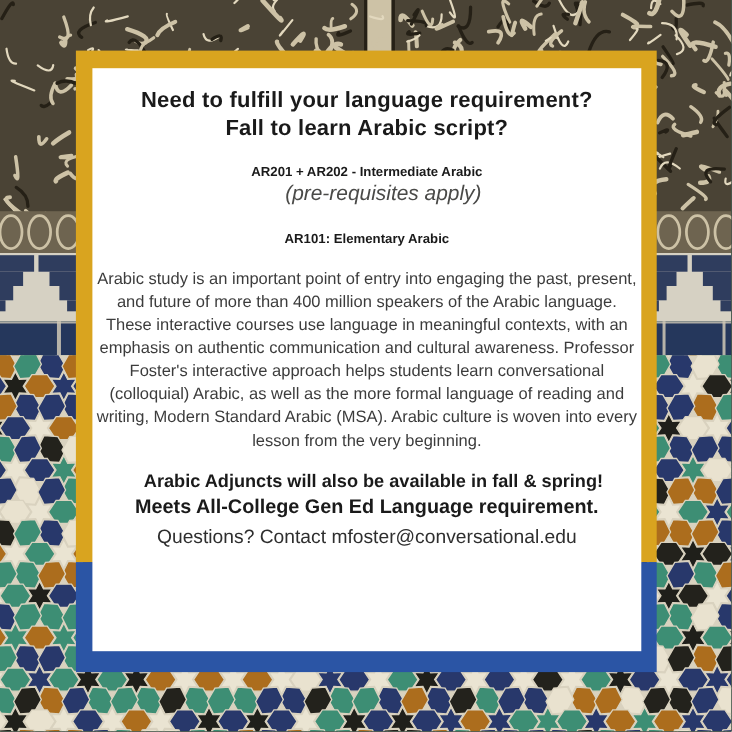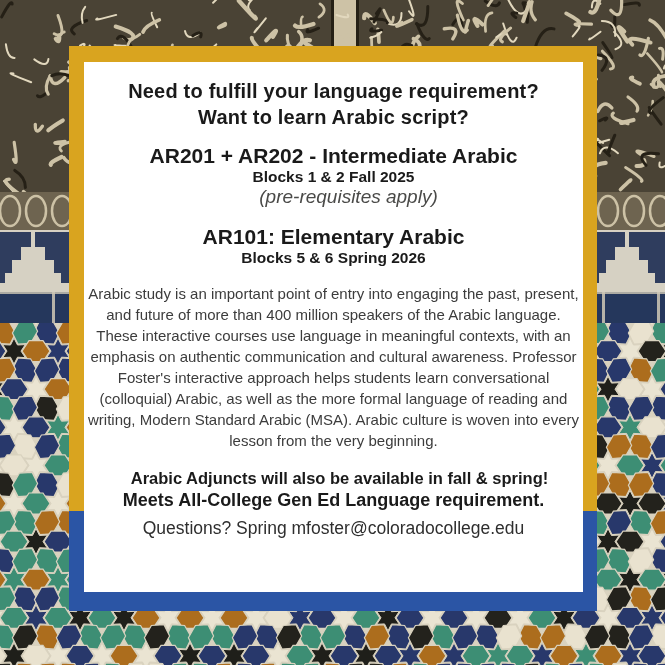--- a/index.html
+++ b/index.html
@@ -13,21 +13,21 @@
       background-image:repeating-linear-gradient(90deg,rgba(207,200,182,0) 0px,rgba(207,200,182,0) 52px,rgba(207,200,182,.85) 52px,rgba(207,200,182,.85) 55px);
       border-top:2px solid rgba(207,200,182,.8);}
   .mosaic{position:absolute;left:0;top:323px;width:665px;height:342px;}
   .frame-gold{position:absolute;left:69px;top:46px;width:528px;height:465px;background:#D9A41F;}
   .frame-blue{position:absolute;left:69px;top:511px;width:528px;height:100px;background:#2B55A5;}
   .card{position:absolute;left:84px;top:62px;width:499px;height:530px;background:#FFFFFF;
         text-align:center;color:#1A1A1A;overflow:hidden;}
   .headline{margin-top:16px;font-weight:bold;font-size:20px;line-height:26px;letter-spacing:.2px;}
   .course{margin-top:15px;}
   .course.c2{margin-top:19px;}
-  .course-title{font-weight:bold;font-size:21px;line-height:22px;}
+  .course-title{font-weight:bold;font-size:12px;line-height:22px;}
   .course-sched{font-weight:bold;font-size:15.5px;line-height:20px;}
   .course-note{font-style:italic;font-size:19px;line-height:20px;color:#4A4A48;padding-left:30px;}
   .body-par{margin:15px auto 0;width:492px;font-size:15px;line-height:21px;color:#3C3C3C;text-align:center;}
   .adjuncts{margin-top:17px;font-weight:bold;font-size:16.5px;line-height:21px;padding-left:12px;}
   .gened{font-weight:bold;font-size:18px;line-height:23px;}
   .contact{margin-top:5px;font-size:17.5px;line-height:22px;color:#2E2E2E;}
 </style>
 </head>
 <body>
 
@@ -1187,35 +1187,33 @@
       <polygon points="707.3,377.5 699.5,377.1 696.0,384.0 692.5,377.1 684.7,377.5 689.0,371.0 684.7,364.5 692.5,364.9 696.0,358.0 699.5,364.9 707.3,364.5 703.0,371.0" fill="#3D8E74" stroke="#D9D2BF" stroke-width="1"></polygon>
       <polygon points="751.3,377.5 743.5,377.1 740.0,384.0 736.5,377.1 728.7,377.5 733.0,371.0 728.7,364.5 736.5,364.9 740.0,358.0 743.5,364.9 751.3,364.5 747.0,371.0" fill="#EAE4D2" stroke="#D9D2BF" stroke-width="1"></polygon>
     </svg>
 
   <div class="frame-gold" style="background: rgb(217, 164, 31);"></div>
   <div class="frame-blue" style="background: rgb(43, 85, 165);"></div>
 
   <div class="card" style="background: rgb(255, 255, 255);">
     <div class="headline">
       <div>Need to fulfill your language requirement?</div>
-      <div>Want to learn Arabic script?</div>
+      <div>Fall to learn Arabic script?</div>
     </div>
 
     <div class="course">
       <div class="course-title">AR201 + AR202 - Intermediate Arabic</div>
-      <div class="course-sched">Blocks 1 &amp; 2 Fall 2025</div>
       <div class="course-note">(pre-requisites apply)</div>
     </div>
 
     <div class="course c2">
       <div class="course-title">AR101: Elementary Arabic</div>
-      <div class="course-sched">Blocks 5 &amp; 6 Spring 2026</div>
     </div>
 
     <p class="body-par">Arabic study is an important point of entry into engaging the past, present, and future of more than 400 million speakers of the Arabic language. These interactive courses use language in meaningful contexts, with an emphasis on authentic communication and cultural awareness.  Professor Foster's interactive approach helps students learn conversational (colloquial) Arabic, as well as the more formal language of reading and writing, Modern Standard Arabic (MSA). Arabic culture is woven into every lesson from the very beginning.</p>
 
     <div class="adjuncts">Arabic Adjuncts will also be available in fall &amp; spring!</div>
 
     <div class="gened">Meets All-College Gen Ed Language requirement.</div>
-    <div class="contact">Questions? Spring mfoster@coloradocollege.edu</div>
+    <div class="contact">Questions? Contact mfoster@conversational.edu</div>
   </div>
 
 </div>
 
 </body></html>

